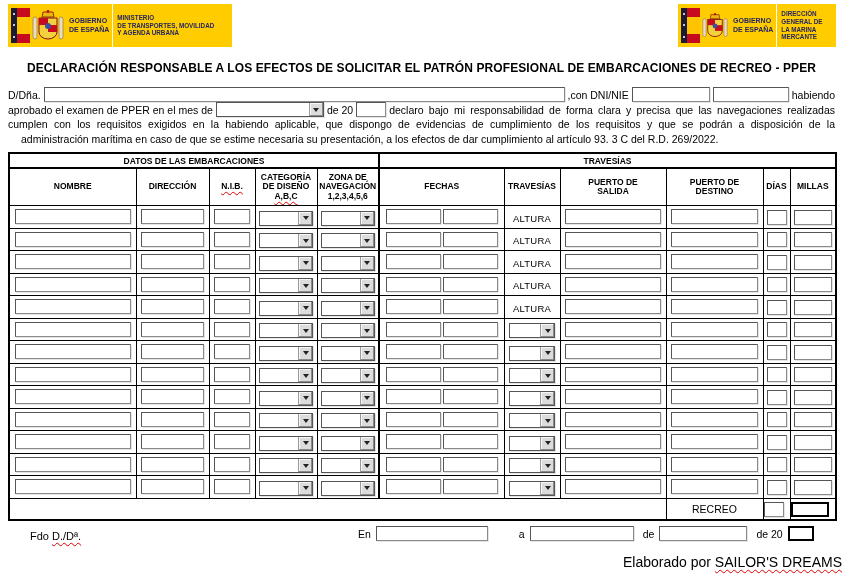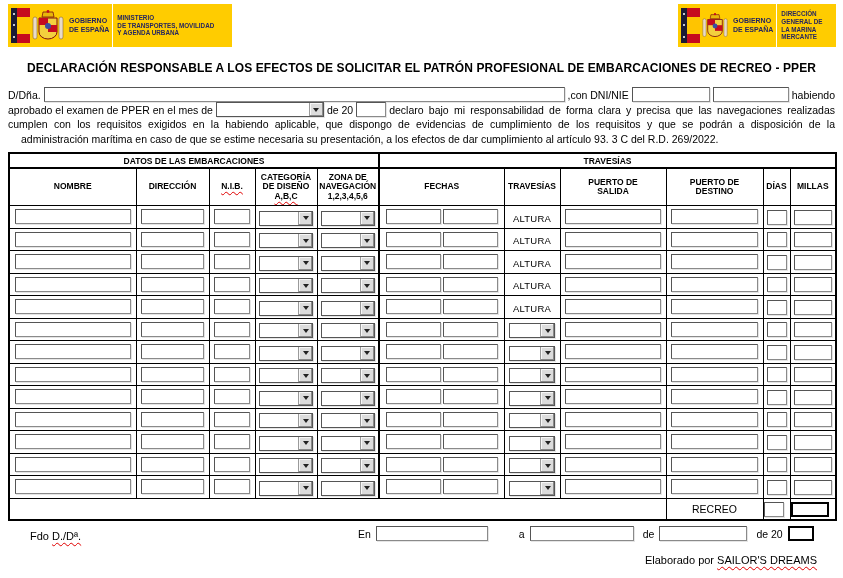--- a/index.html
+++ b/index.html
@@ -62,21 +62,21 @@
   td .dias   { width:20px !important; display:inline-block; }
   td .millas { width:38px !important; display:inline-block; }
   .total-row { height:20px; }
   .total-label-cell { font-size:10.5px; text-align:center; }
   .millas-total { border:2px solid #000 !important; box-shadow:none !important; }
   
   .fdo { position:absolute; left:30px; top:530px; font-size:11px; }
   .sigline { position:absolute; left:358px; top:526px; display:flex; align-items:center; gap:5px; font-size:10.5px; }
   .sig-place { width:112px; } .sig-day { width:104px; } .sig-month { width:88px; }
   .sig-year { width:26px; border:2px solid #000; box-shadow:none; }
-  .credit { position:absolute; right:26px; top:554px; font-size:11px; }
+  .credit { position:absolute; right:1px; top:554px; font-size:14px; }
   .sqg { text-decoration:underline; text-decoration-style:wavy; text-decoration-color:#e00000;
          text-decoration-thickness:1px; text-underline-offset:2px; }
 </style>
 </head>
 <body>
 
 <div class="logo logo-left">
   <div class="flagbox">
     <div class="flag-pole">
         <i></i>

